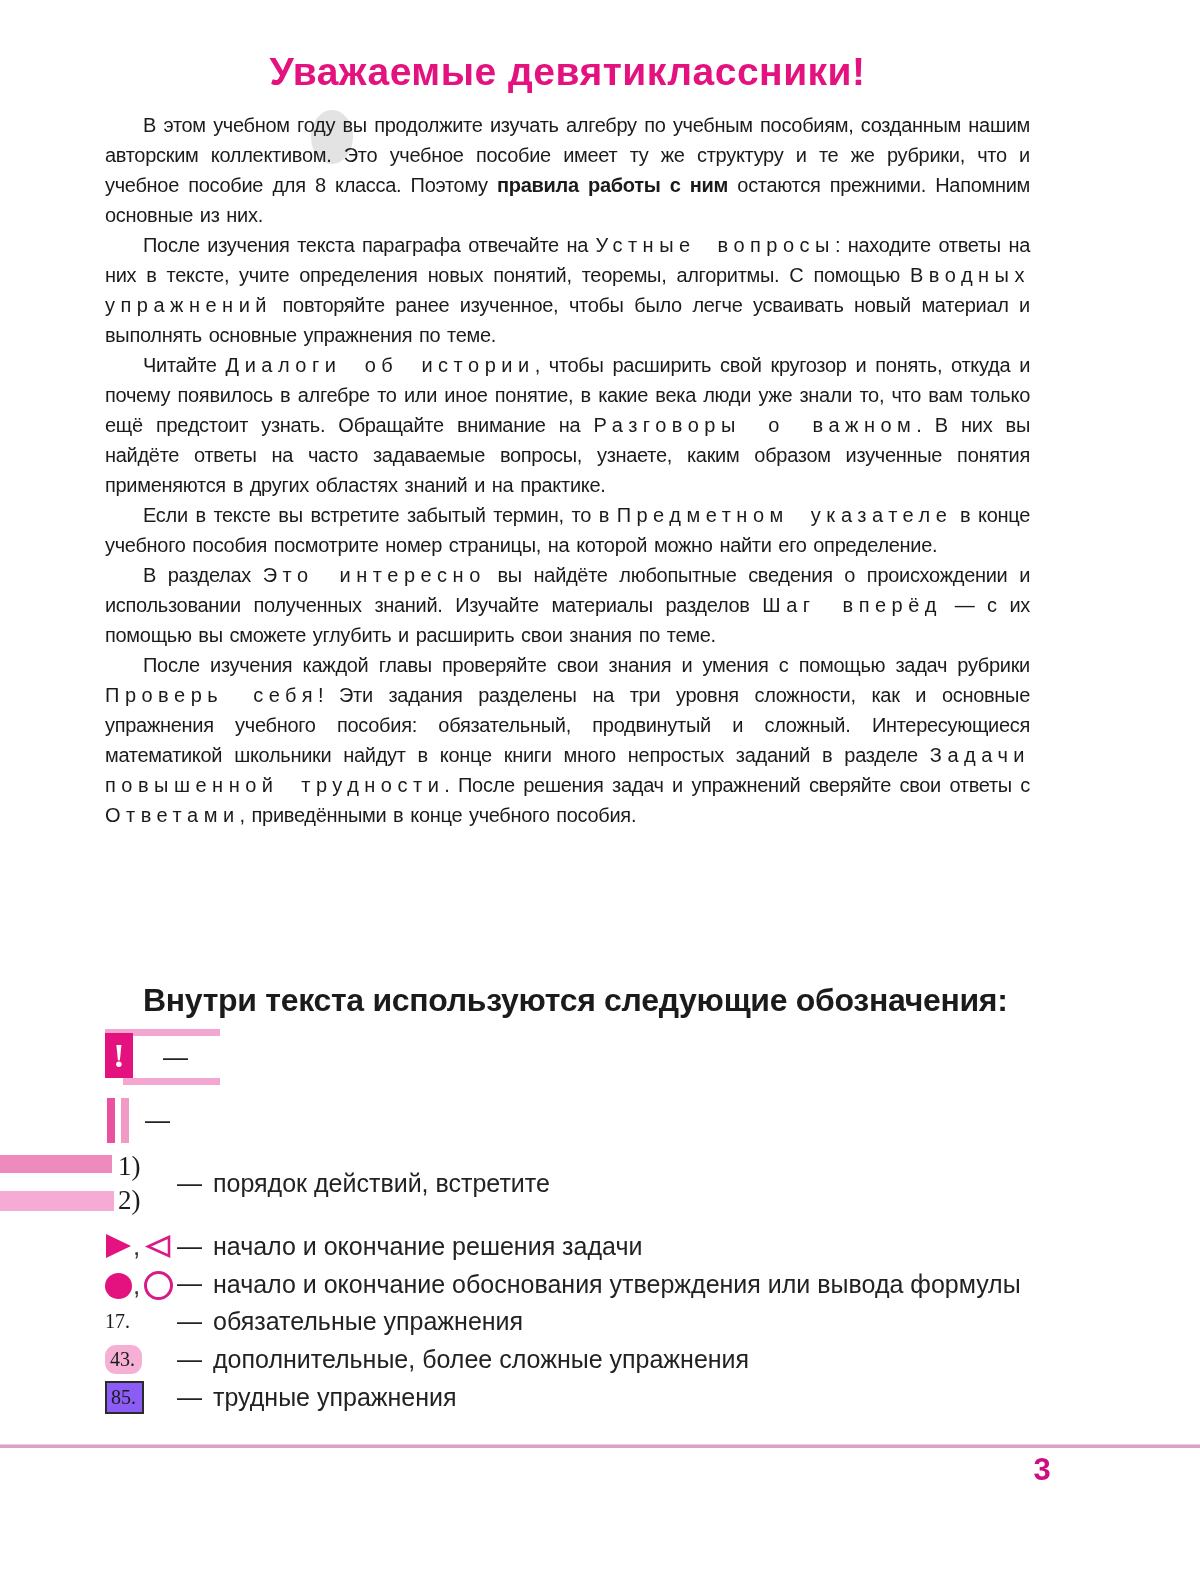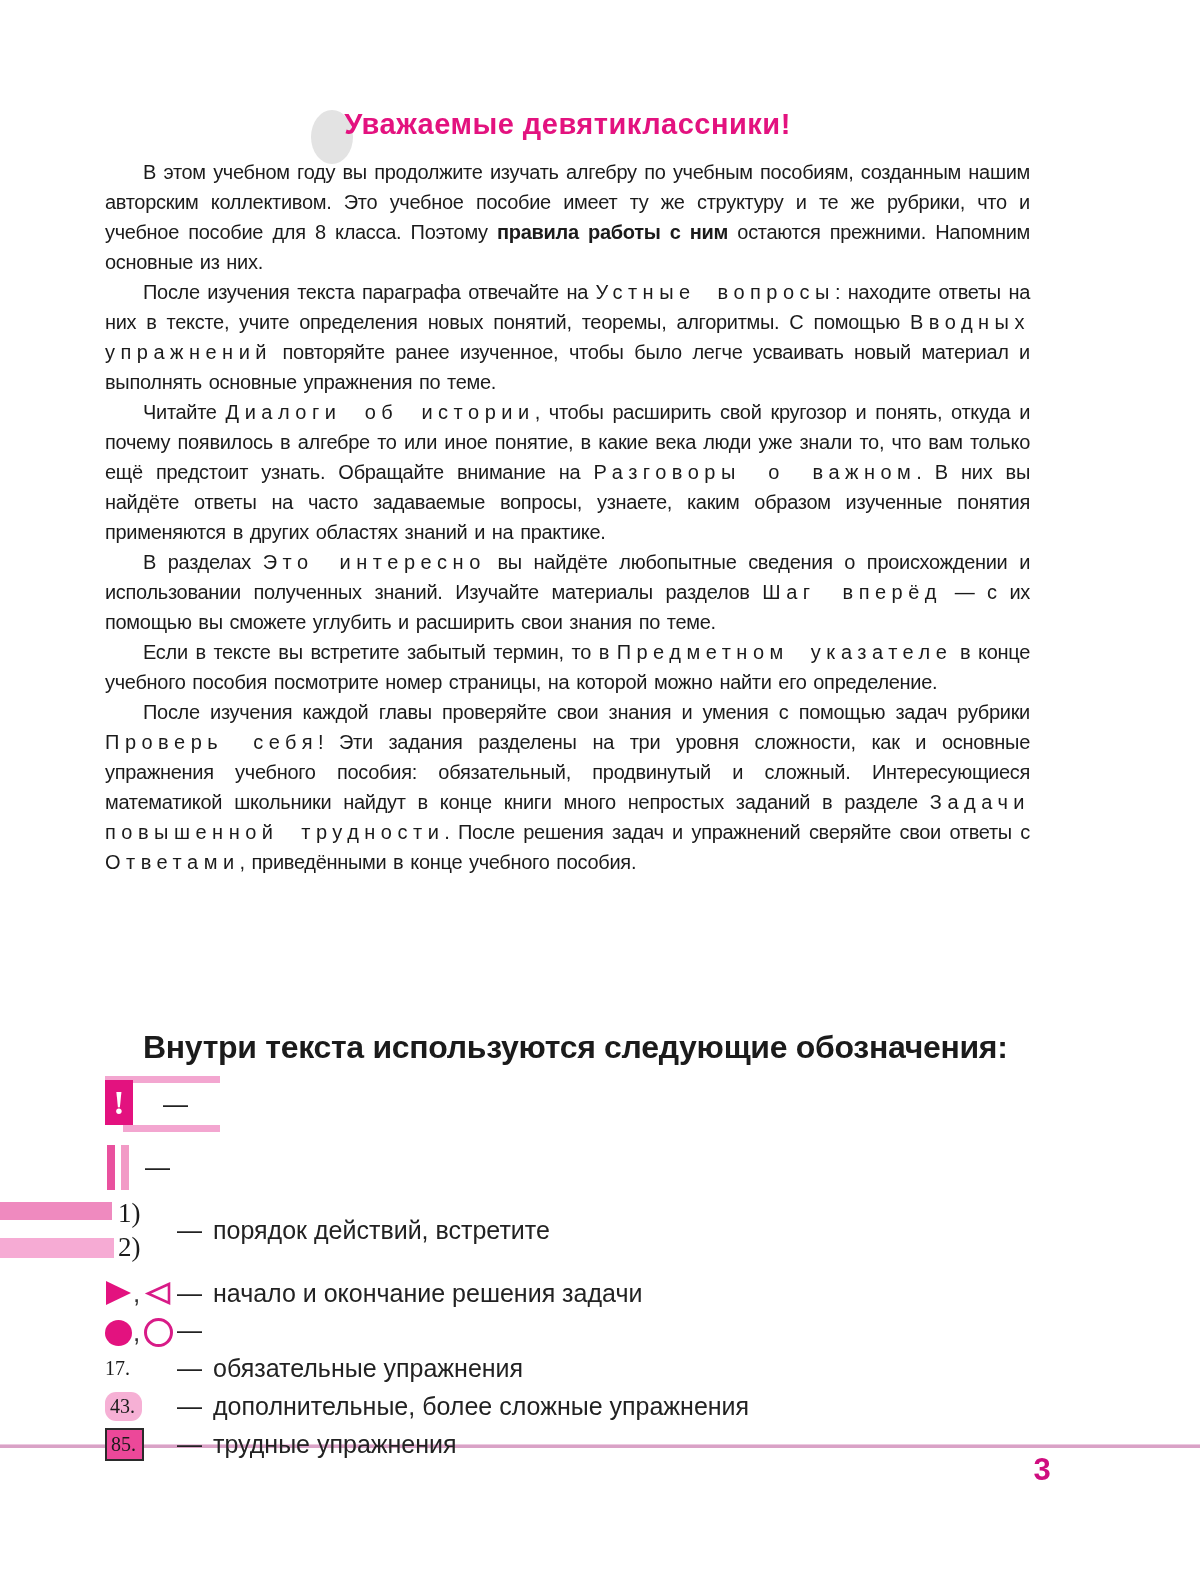--- a/index.html
+++ b/index.html
@@ -13,23 +13,23 @@
   }
   .deco-ellipse{
     position:absolute;left:311px;top:110px;width:42px;height:54px;
     background:#e3e3e3;border-radius:50%;z-index:0;
   }
   .content{
     position:relative;z-index:1;
     margin:0 0 0 105px;width:925px;
   }
   .title{
-    margin:0;padding-top:108px;
+    margin:0;padding-top:50px;
     text-align:center;
-    font-size:29px;font-weight:bold;letter-spacing:.5px;
+    font-size:39px;font-weight:bold;letter-spacing:.5px;
     color:#e3127f;
   }
   .paragraphs{margin-top:16px;min-height:860px;}
   .para{
     margin:0;
     font-size:20px;line-height:30px;
     text-align:justify;text-indent:38px;
     word-spacing:1.5px;letter-spacing:-0.3px;
   }
   .para .b{font-weight:bold;}
@@ -78,38 +78,38 @@
   .circ-filled{display:inline-block;width:27px;height:26px;border-radius:50%;background:#e3127f;}
   .circ-outline{display:inline-block;width:23px;height:23px;border-radius:50%;background:#fff;border:3px solid #d81b87;}
   .tri-svg{display:inline-block;vertical-align:middle;}
   
   .lrow-number-plain,.lrow-number-highlighted,.lrow-number-boxed{min-height:33px;margin-top:5px;}
   .numlbl{
     font-family:"Liberation Serif",serif;font-weight:normal;
     font-size:20px;color:#1b1b1b;
   }
   .numlbl.hl{background:#f6b0d5;padding:0 7px 0 5px;border-radius:11px;}
-  .numlbl.bx{border:2px solid #2b2b2b;padding:0 6px 0 4px;background:#ec4899;}
+  .numlbl.bx{border:2px solid #2b2b2b;padding:0 6px 0 4px;background:#8b5cf6;}
   
   .bottom-rule{position:absolute;left:0;top:1444px;width:1200px;height:3px;background:#d9a2c6;border-top:1px solid #ecc9e0;}
   .page-number{position:absolute;left:1022px;top:1452px;width:40px;text-align:center;font-size:31px;font-weight:bold;color:#cf0d7f;}
 </style>
 </head>
 <body>
 
 <div class="page">
   <div class="deco-ellipse"></div>
   <div class="content">
     <h1 class="title">Уважаемые девятиклассники!</h1>
     <div class="paragraphs" id="paragraphs">
         <p class="para"><span>В этом учебном году вы продолжите изучать алгебру по учебным пособиям, созданным нашим авторским коллективом. Это учебное пособие имеет ту же структуру и те же рубрики, что и учебное пособие для 8 класса. Поэтому </span><span class="b">правила работы с ним</span><span> остаются прежними. Напомним основные из них.</span></p>
         <p class="para"><span>После изучения текста параграфа отвечайте на </span><span class="sp">Устные вопросы</span><span>: находите ответы на них в тексте, учите определения новых понятий, теоремы, алгоритмы. С помощью </span><span class="sp">Вводных упражнений</span><span> повторяйте ранее изученное, чтобы было легче усваивать новый материал и выполнять основные упражнения по теме.</span></p>
         <p class="para"><span>Читайте </span><span class="sp">Диалоги об истории</span><span>, чтобы расширить свой кругозор и понять, откуда и почему появилось в алгебре то или иное понятие, в какие века люди уже знали то, что вам только ещё предстоит узнать. Обращайте внимание на </span><span class="sp">Разговоры о важном</span><span>. В них вы найдёте ответы на часто задаваемые вопросы, узнаете, каким образом изученные понятия применяются в других областях знаний и на практике.</span></p>
+        <p class="para"><span>Если в тексте вы встретите забытый термин, то в </span><span class="sp">Предметном указателе</span><span> в конце учебного пособия посмотрите номер страницы, на которой можно найти его определение.</span></p>
         <p class="para"><span>В разделах </span><span class="sp">Это интересно</span><span> вы найдёте любопытные сведения о происхождении и использовании полученных знаний. Изучайте материалы разделов </span><span class="sp">Шаг вперёд</span><span> — с их помощью вы сможете углубить и расширить свои знания по теме.</span></p>
-        <p class="para"><span>Если в тексте вы встретите забытый термин, то в </span><span class="sp">Предметном указателе</span><span> в конце учебного пособия посмотрите номер страницы, на которой можно найти его определение.</span></p>
         <p class="para"><span>После изучения каждой главы проверяйте свои знания и умения с помощью задач рубрики </span><span class="sp">Проверь себя</span><span>! Эти задания разделены на три уровня сложности, как и основные упражнения учебного пособия: обязательный, продвинутый и сложный. Интересующиеся математикой школьники найдут в конце книги много непростых заданий в разделе </span><span class="sp">Задачи повышенной трудности</span><span>. После решения задач и упражнений сверяйте свои ответы с </span><span class="sp">Ответами</span><span>, приведёнными в конце учебного пособия.</span></p>
       </div>
     <p class="notation-heading">Внутри текста используются следующие обозначения:</p>
     <div id="legend">
         <div class="lrow lrow-exclamation-box">
           <div class="licon">
             <span class="exc-wrap" style="display: inline-block;">
               <span class="exc-bar-top"></span>
               <span class="exc-bar-bot"></span>
               <span class="exc-box">!</span>
@@ -149,20 +149,21 @@
           <span class="ldash">—</span>
           <div class="ltext">начало и окончание решения задачи</div>
         </div>
         <div class="lrow lrow-circles">
           <div class="licon" style="align-self: flex-start; margin-top: 2px;">
             <span class="circ-filled"></span>
             <span class="sym-comma">,</span>
             <span class="circ-outline"></span>
           </div>
           <span class="ldash" style="align-self: flex-start;">—</span>
+          <div class="ltext">начало и окончание обоснования утверждения или вывода формулы</div>
         </div>
         <div class="lrow lrow-number-plain">
           <div class="licon">
             <span class="numlbl">17.</span>
           </div>
           <span class="ldash">—</span>
           <div class="ltext">обязательные упражнения</div>
         </div>
         <div class="lrow lrow-number-highlighted">
           <div class="licon">

